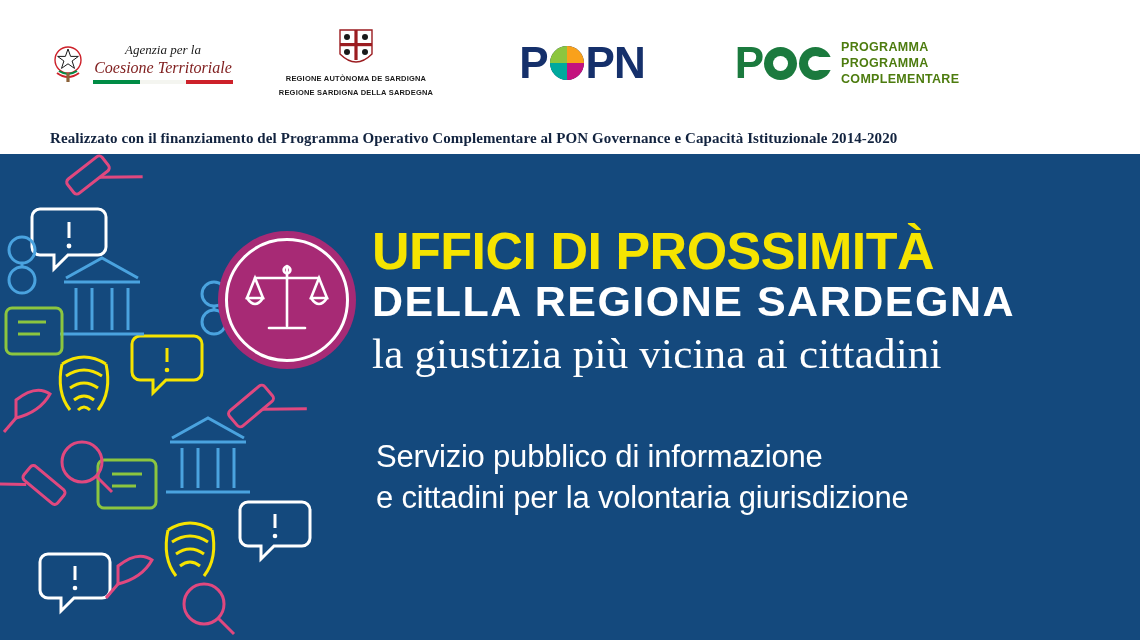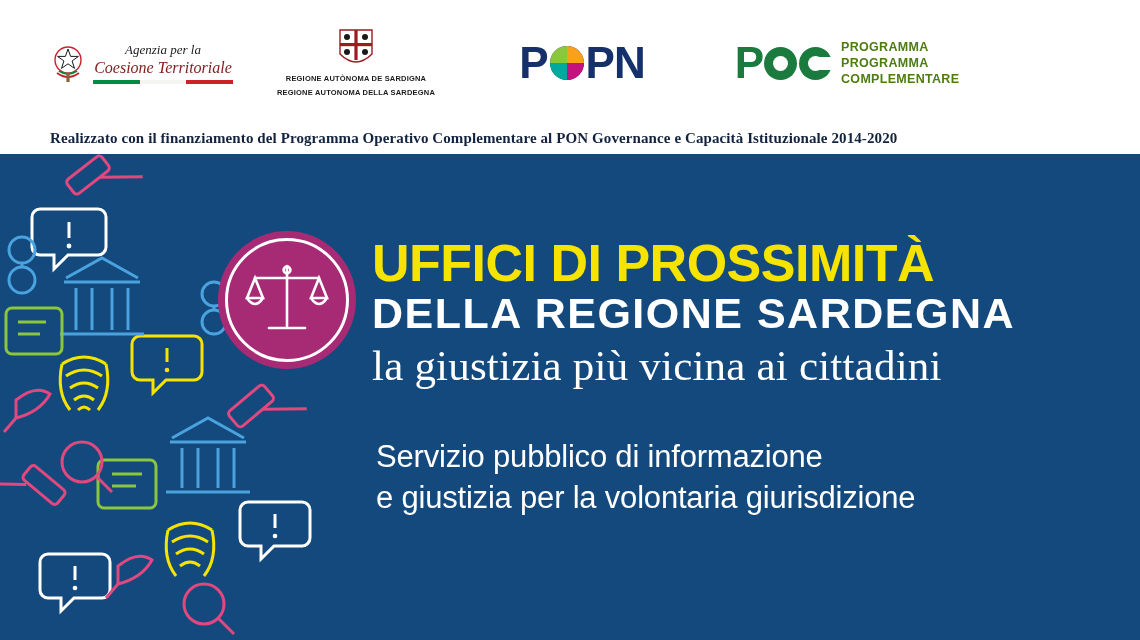--- a/index.html
+++ b/index.html
@@ -130,21 +130,21 @@
   .badge{
     position:absolute;left:218px;top:77px;width:138px;height:138px;
     border-radius:50%;background:#a72a75;
     display:flex;align-items:center;justify-content:center;
   }
   .badge .ring{
     width:118px;height:118px;border-radius:50%;
     border:3px solid #ffffff;display:flex;align-items:center;justify-content:center;
   }
 
-  .title-block{position:absolute;left:372px;top:72px;width:720px;margin-top:12px;}
+  .title-block{position:absolute;left:372px;top:72px;width:720px;}
   .t-line1{
     font-size:52px;font-weight:bold;color:#f6e400;line-height:.98;
     letter-spacing:-.5px;
   }
   .t-line2{
     font-size:43px;font-weight:bold;color:#ffffff;line-height:1.05;
     letter-spacing:1.5px;margin-top:2px;
   }
   .t-line3{
     font-family:"Liberation Serif", serif;
@@ -190,21 +190,21 @@
         <svg class="shield" viewBox="0 0 36 42">
           <path d="M2 2 H34 V26 Q18 42 2 26 Z" fill="#ffffff" stroke="#9b1c20" stroke-width="1.4"></path>
           <rect x="16.4" y="2" width="3.2" height="30" fill="#9b1c20"></rect>
           <rect x="2" y="15" width="32" height="3.2" fill="#9b1c20"></rect>
           <circle cx="9" cy="9" r="3" fill="#1a1a1a"></circle>
           <circle cx="27" cy="9" r="3" fill="#1a1a1a"></circle>
           <circle cx="9" cy="24" r="3" fill="#1a1a1a"></circle>
           <circle cx="27" cy="24" r="3" fill="#1a1a1a"></circle>
         </svg>
         <div class="r1">REGIONE AUTÒNOMA DE SARDIGNA</div>
-        <div class="r1">REGIONE AUTONOMA DELLA SARDEGNA</div>
+        <div class="r1">REGIONE SARDIGNA DELLA SARDEGNA</div>
       </div>
 
       <div class="logo logo-pon">
         <div class="pon-word">
           <span>P</span>
           <span class="pon-o">
             <i class="q q1"></i>
               <i class="q q2"></i>
               <i class="q q3"></i>
               <i class="q q4"></i>
@@ -368,17 +368,17 @@
     </div>
 
     <div class="title-block">
       <div class="t-line1">UFFICI DI PROSSIMITÀ</div>
       <div class="t-line2">DELLA  REGIONE  SARDEGNA</div>
       <div class="t-line3">la giustizia più vicina ai cittadini</div>
     </div>
 
     <div class="sub-block">
       <div class="s-line">Servizio pubblico di informazione</div>
-      <div class="s-line">e giustizia per la volontaria giurisdizione</div>
+      <div class="s-line">e cittadini per la volontaria giurisdizione</div>
     </div>
 
   </div>
 </div>
 
 </body></html>

